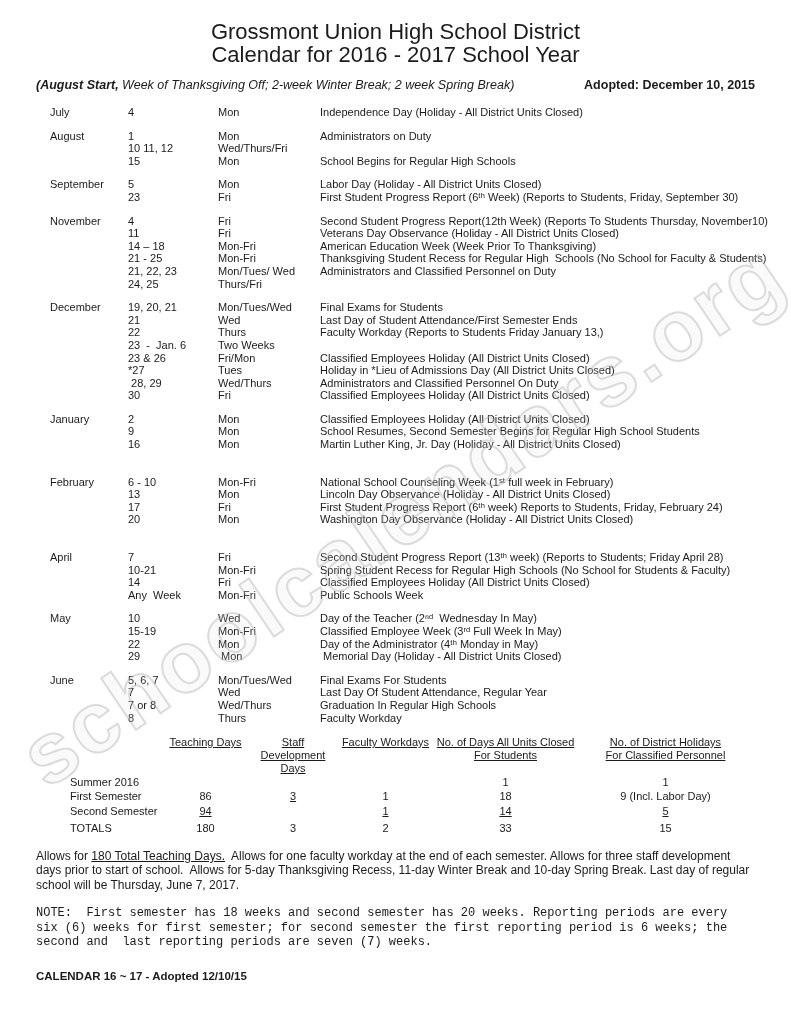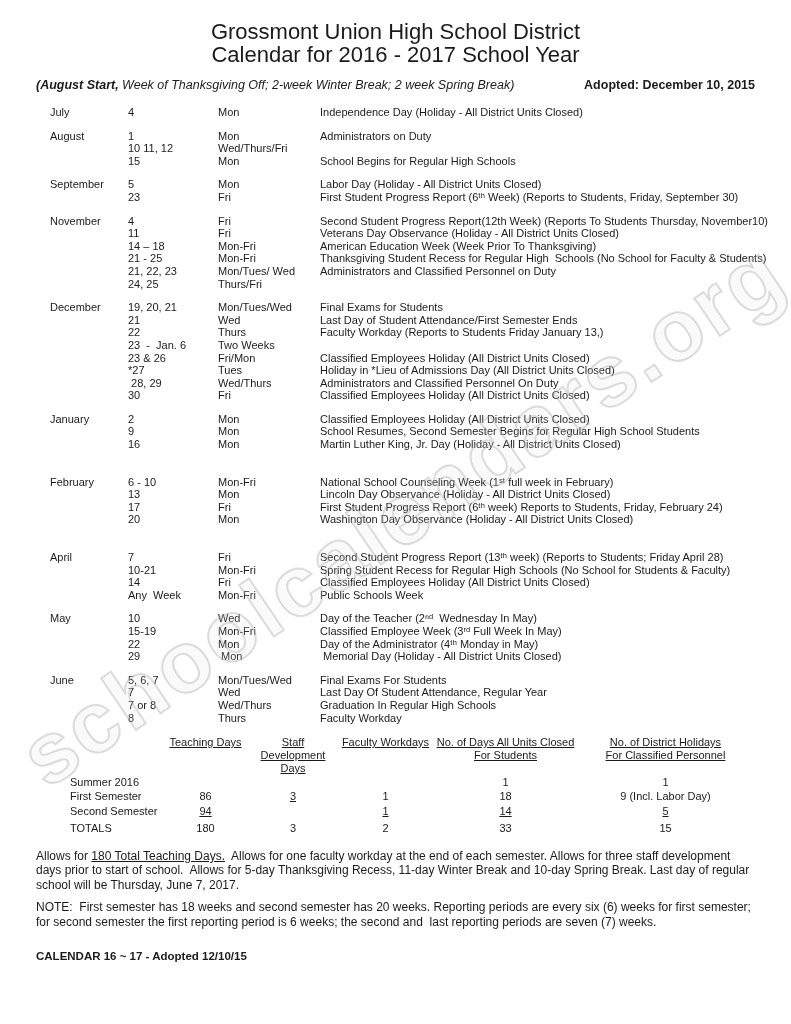--- a/index.html
+++ b/index.html
@@ -59,21 +59,21 @@
   .sum-row .sum-label{ width:93px; flex:0 0 93px; text-align:left; white-space:pre; }
   .col-0{ width:85px; flex:0 0 85px; }
   .col-1{ width:90px; flex:0 0 90px; }
   .col-2{ width:95px; flex:0 0 95px; }
   .col-3{ width:145px; flex:0 0 145px; }
   .col-4{ width:175px; flex:0 0 175px; }
   .sum-row.totals{ margin-top:3px; }
   .u{ text-decoration:underline; }
   
   .para{ margin:14px 0 0 0; font-size:12px; line-height:14.4px; white-space:pre-wrap; position:relative; z-index:2;}
-  .note{ margin-top:8px; }
+  .note{ margin-top:14px;font-family:Liberation Mono, monospace; }
   
   .footer{ display:flex; justify-content:space-between; align-items:baseline; margin-top:21px; font-size:11.5px; position:relative; z-index:2;}
   .issued{ font-style:italic; }
   .cal-ref{ font-weight:bold; }
 </style>
 </head>
 <body>
 
 <div class="page">
 

